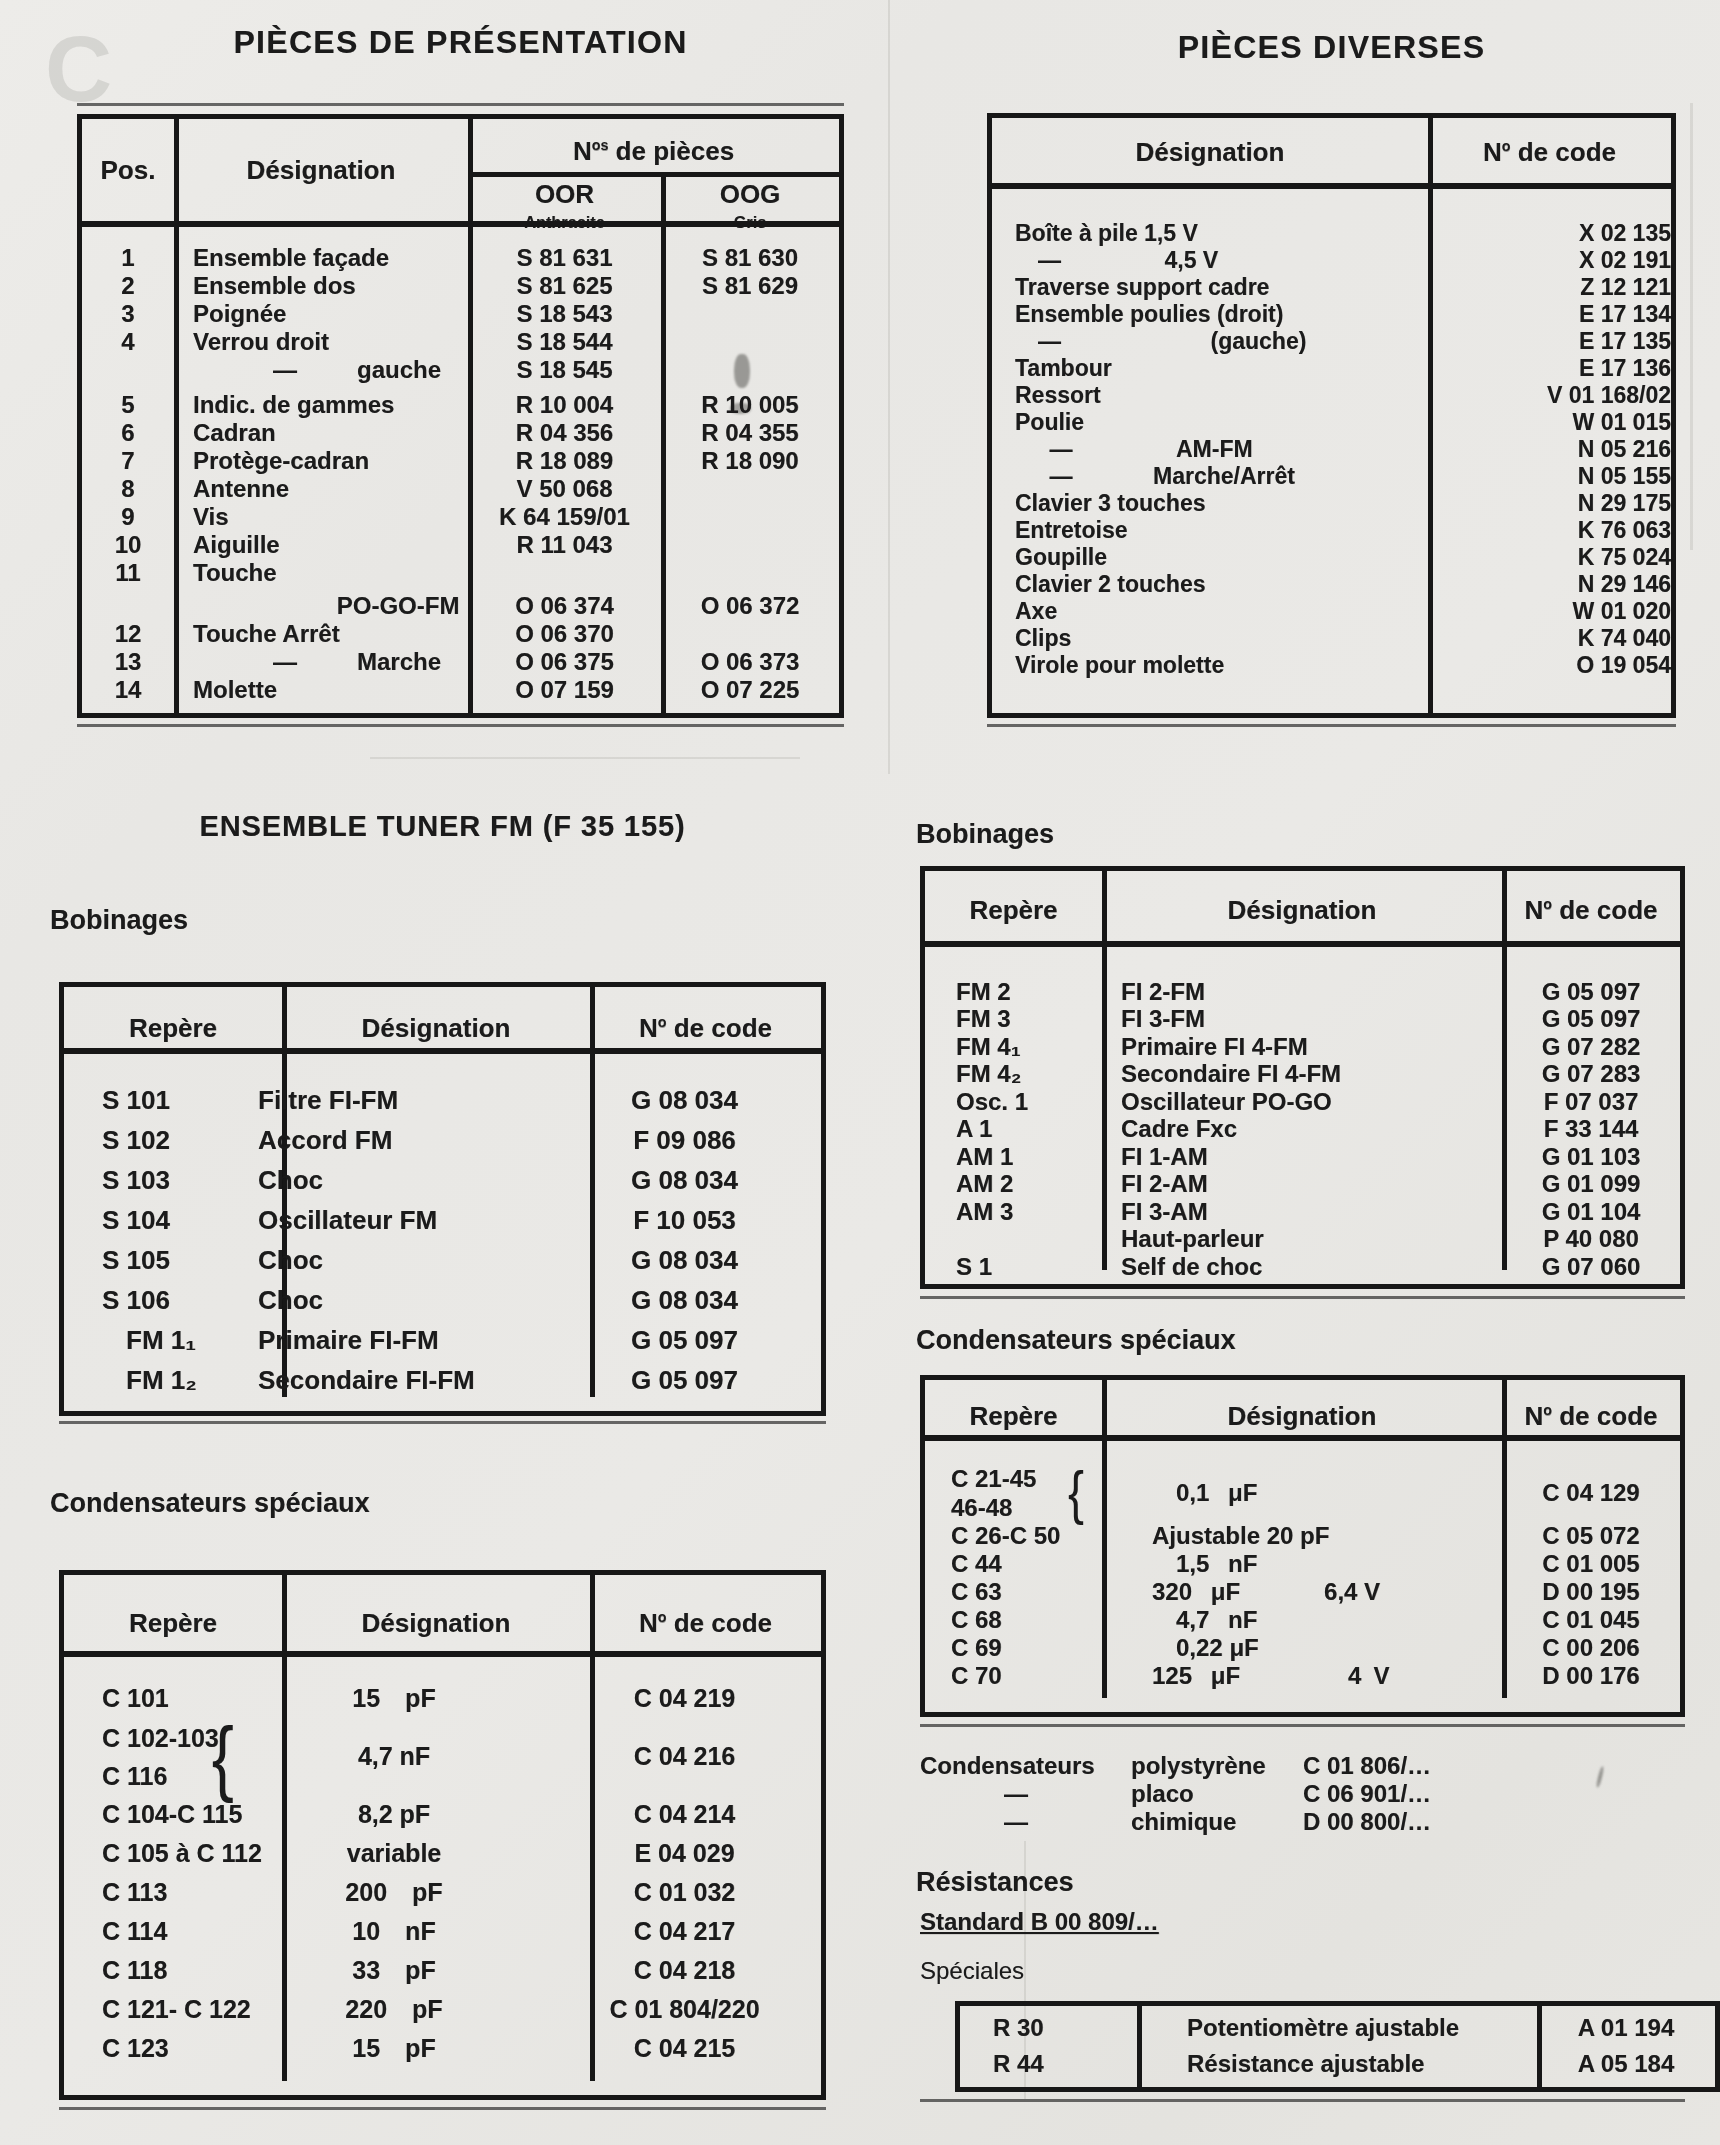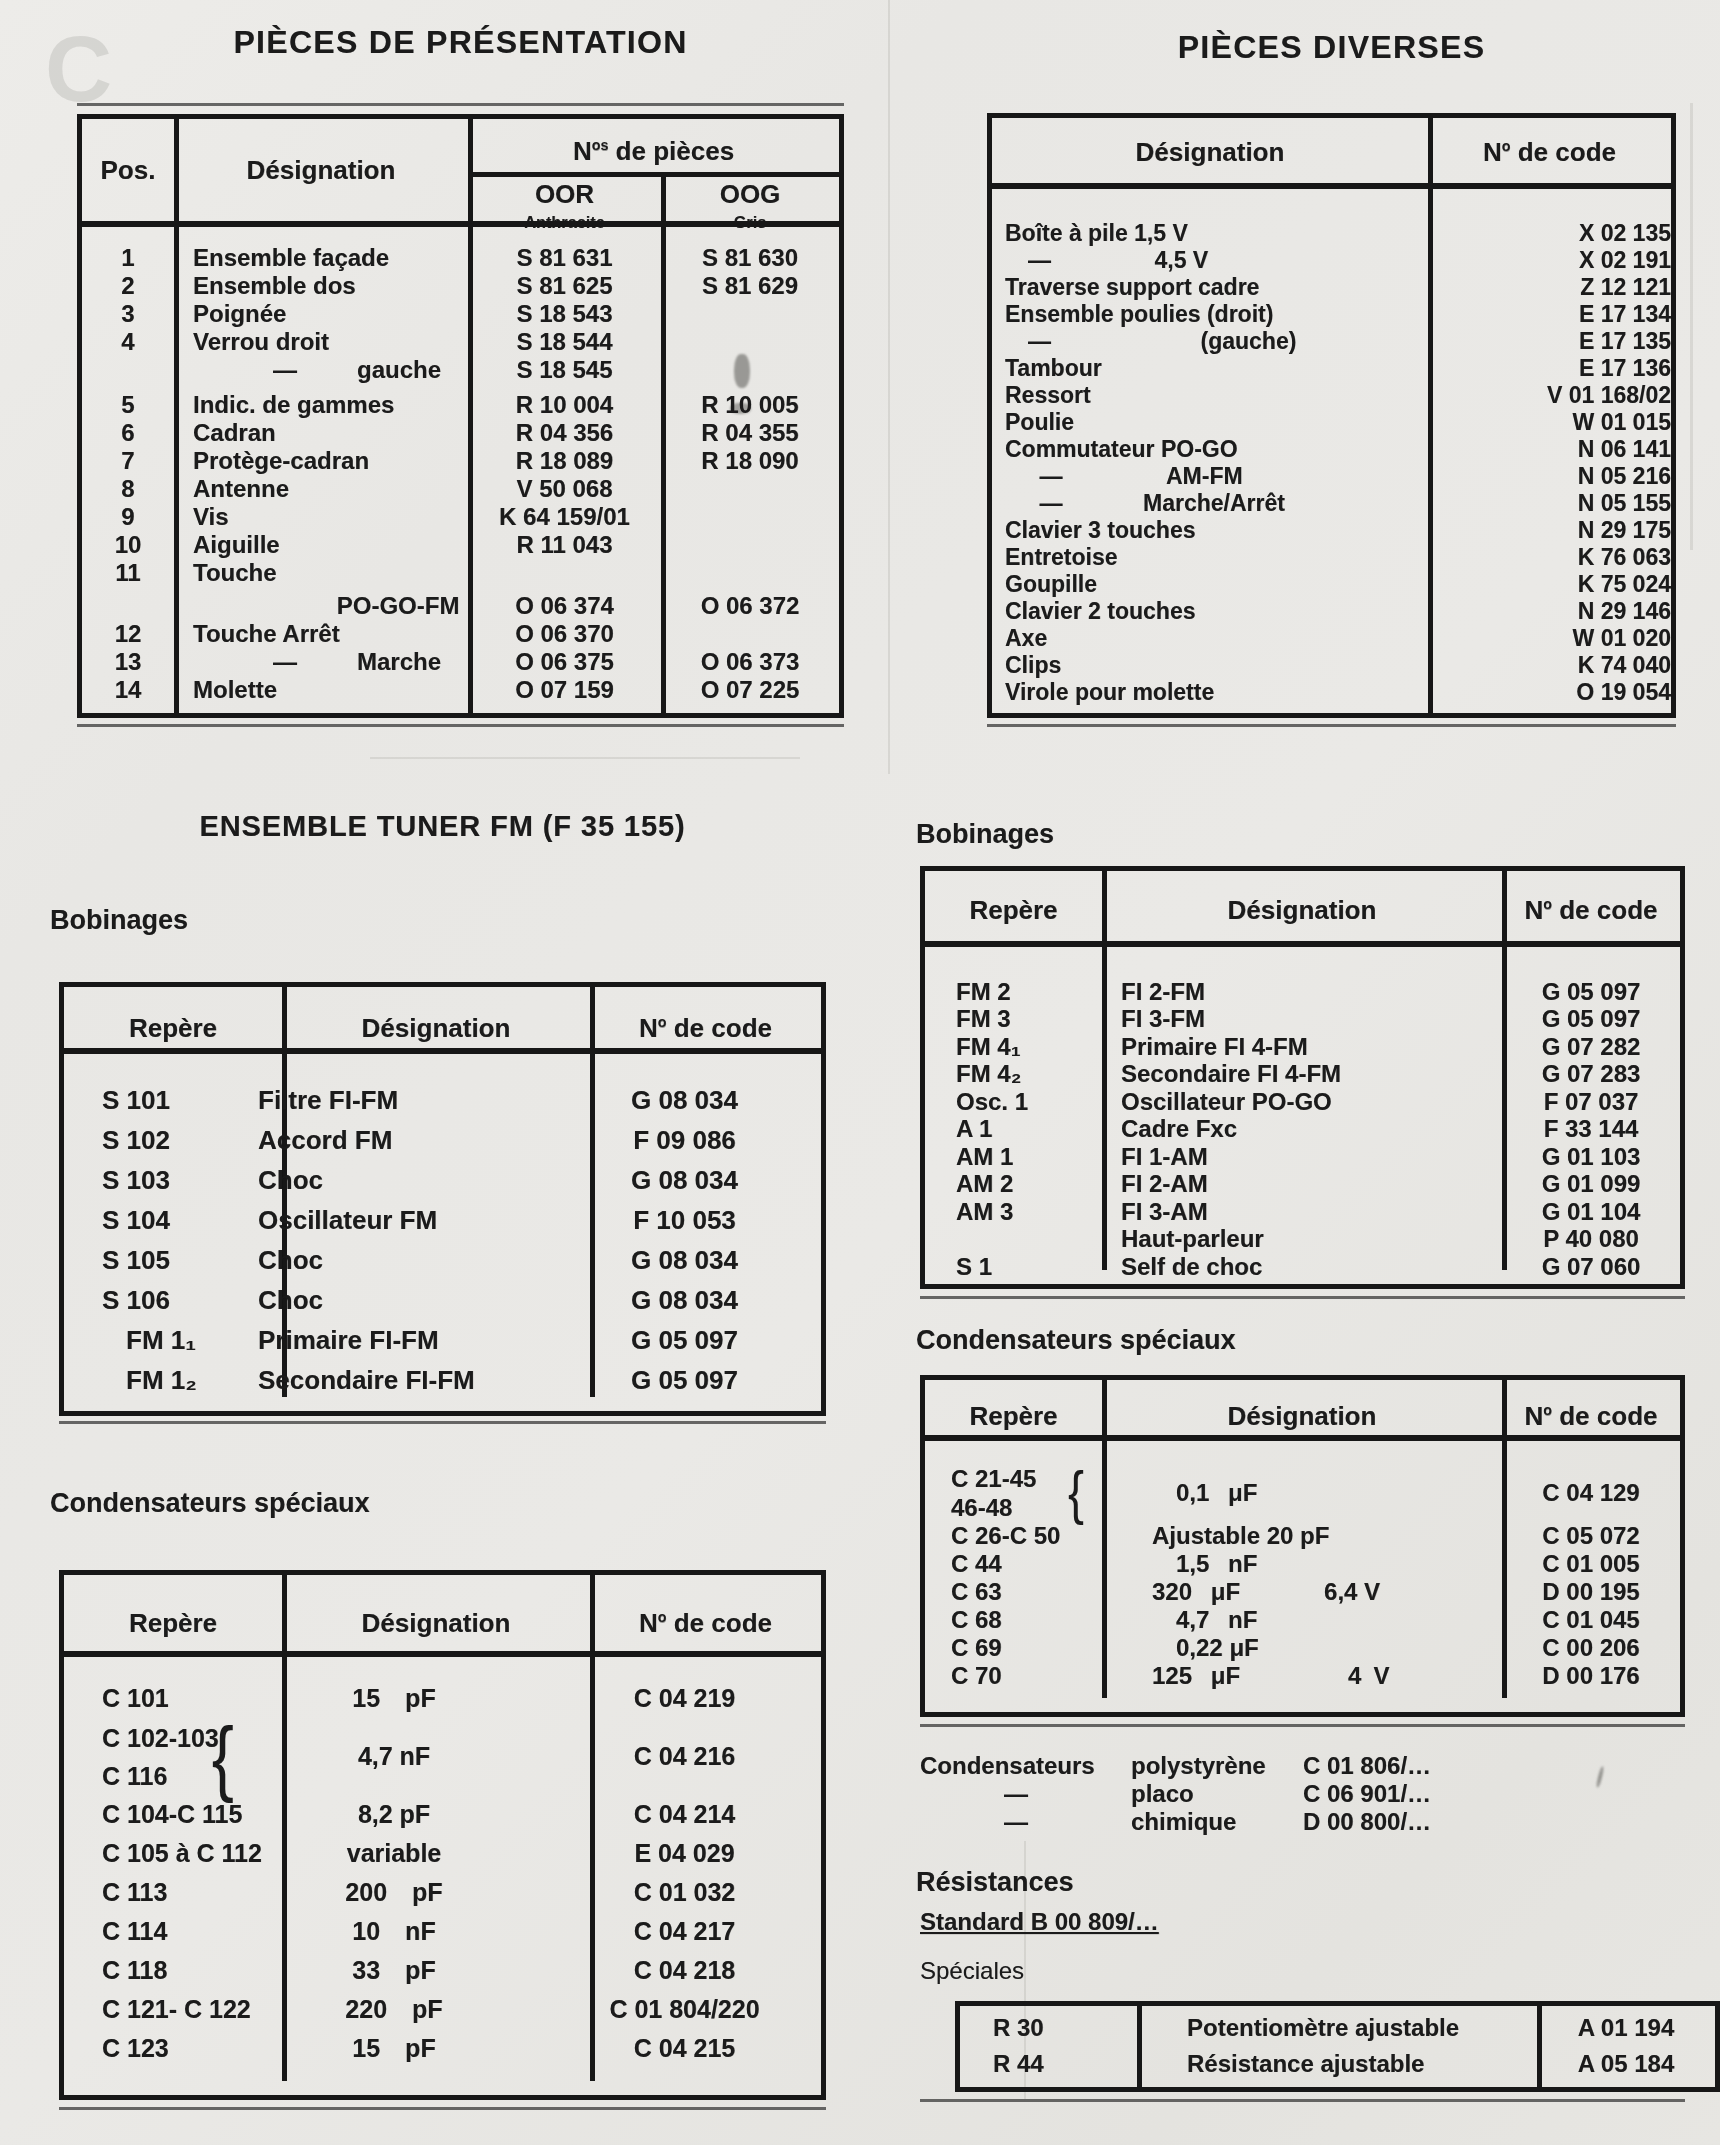--- a/index.html
+++ b/index.html
@@ -40,21 +40,21 @@
   
   .t1 .trow{height:28px;font-size:24px;}
   .c-pos{width:92px;text-align:center;}
   .c-des{width:294px;padding-left:19px;}
   .c-oor{width:193px;text-align:center;}
   .c-oog{flex:1;text-align:center;}
   .ind1{padding-left:99px !important;}
   .right{text-align:right;padding-right:8.6px;}
   
   .t2 .trow{height:27px;font-size:23px;}
-  .c-des2{width:436px;padding-left:13px;}
+  .c-des2{width:436px;padding-left:23px;}
   .c-code2{flex:1;text-align:right;}
   
   .t3 .trow{height:40px;font-size:26px;}
   .t4 .trow{height:39px;font-size:25px;}
   .t4 .trow.grp{height:77px;}
   .t4 .grp .c-rep > div{line-height:38px;}
   .c-rep{width:176px;padding-left:38px;}
   .ind{padding-left:62px !important;}
   .c-des3{width:308px;padding-left:18px;}
   .c-val{width:308px;text-align:center;}
@@ -246,24 +246,20 @@
       </div>
       <div class="trow">
         <div class="cell c-des2">Ressort</div>
         <div class="cell c-code2">V 01 168/02</div>
       </div>
       <div class="trow">
         <div class="cell c-des2">Poulie</div>
         <div class="cell c-code2">W 01 015</div>
       </div>
       <div class="trow">
-        <div class="cell c-des2">Commutateur PO-GO</div>
-        <div class="cell c-code2">N 06 141</div>
-      </div>
-      <div class="trow">
         <div class="cell c-des2">   —     AM-FM</div>
         <div class="cell c-code2">N 05 216</div>
       </div>
       <div class="trow">
         <div class="cell c-des2">   —    Marche/Arrêt</div>
         <div class="cell c-code2">N 05 155</div>
       </div>
       <div class="trow">
         <div class="cell c-des2">Clavier 3 touches</div>
         <div class="cell c-code2">N 29 175</div>

